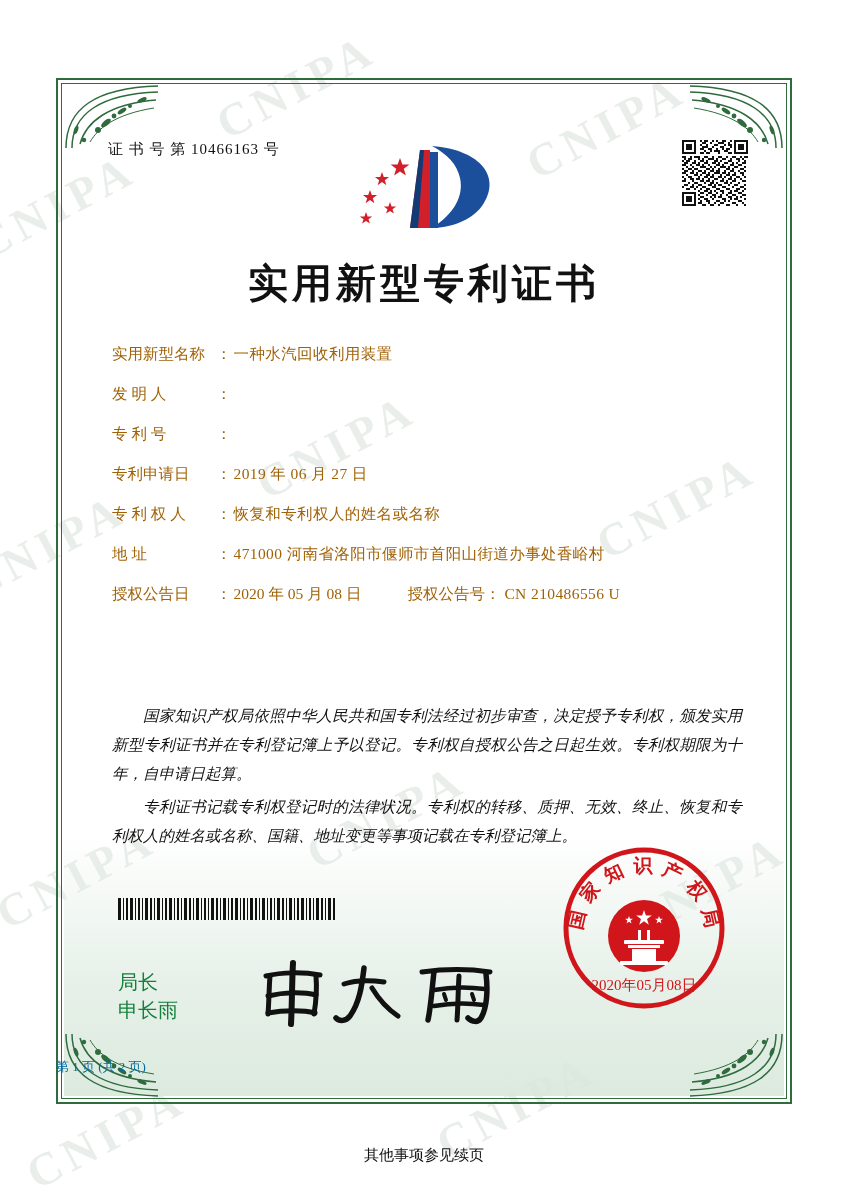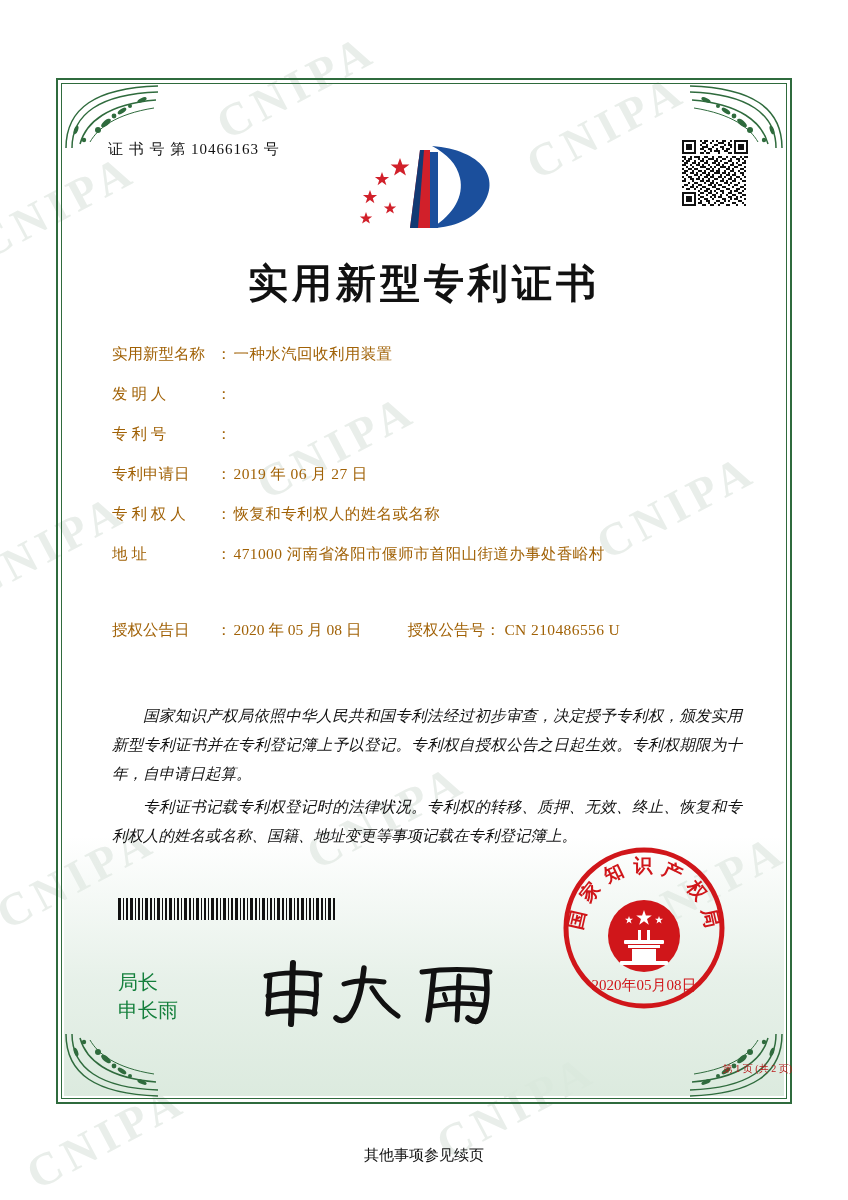--- a/index.html
+++ b/index.html
@@ -165,21 +165,21 @@
   }
   .field-value {
     flex: 1 1 auto;
     letter-spacing: 0.4px;
   }
   .field-row.split .second-label {
     flex: 0 0 auto;
     margin-left: 46px;
     display: flex;
   }
-  .second-value { margin-left: 2px; letter-spacing: 0.4px; margin-top: 36px; }
+  .second-value { margin-left: 2px; letter-spacing: 0.4px; }
 
   
   .paragraphs {
     position: absolute;
     left: 56px;
     right: 50px;
     top: 620px;
     font-size: 15.5px;
     line-height: 29px;
     color: #111;
@@ -227,23 +227,23 @@
     height: 168px;
   }
   .seal svg { display: block; }
 
   
   .page-indicator {
     position: absolute;
     left: 0;
     right: 0;
     bottom: 28px;
-    text-align: right;
-    font-size: 10px;
-    color: #b91c1c;
+    text-align: left;
+    font-size: 13px;
+    color: #0369a1;
   }
   .note-outside {
     position: absolute;
     left: 0;
     right: 0;
     top: 1146px;
     text-align: center;
     font-size: 15px;
     color: #111;
     z-index: 2;

